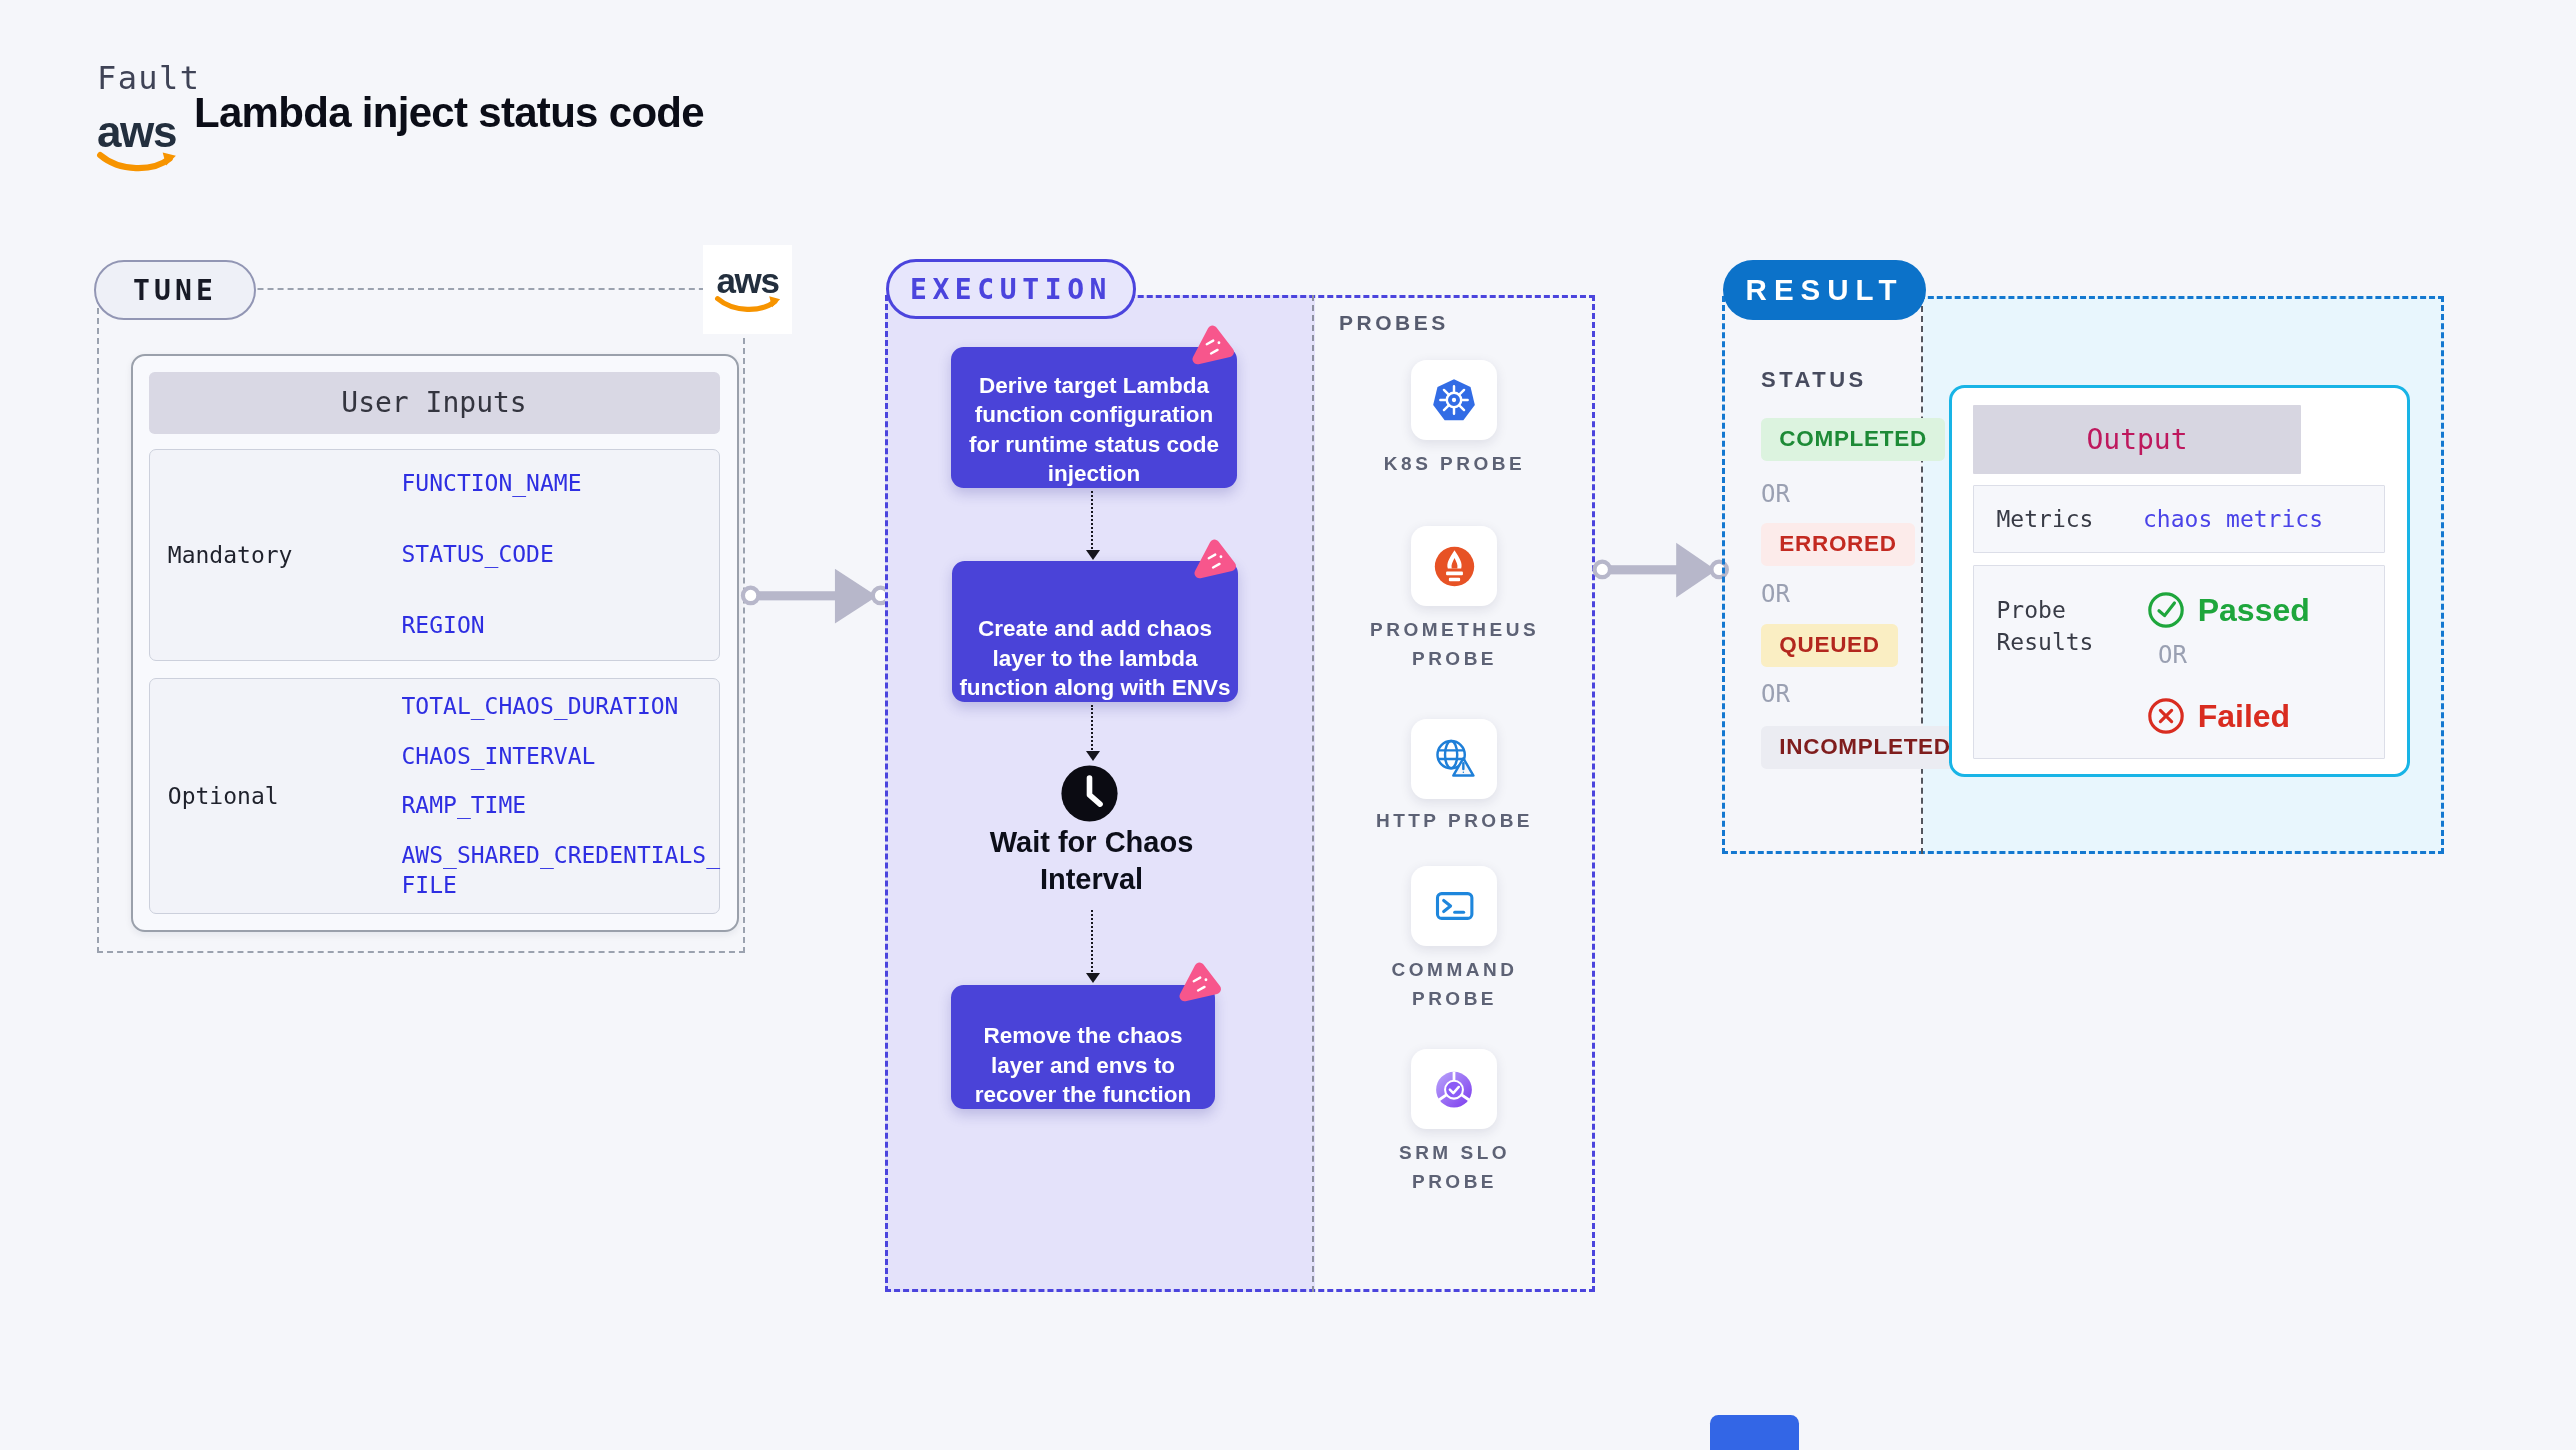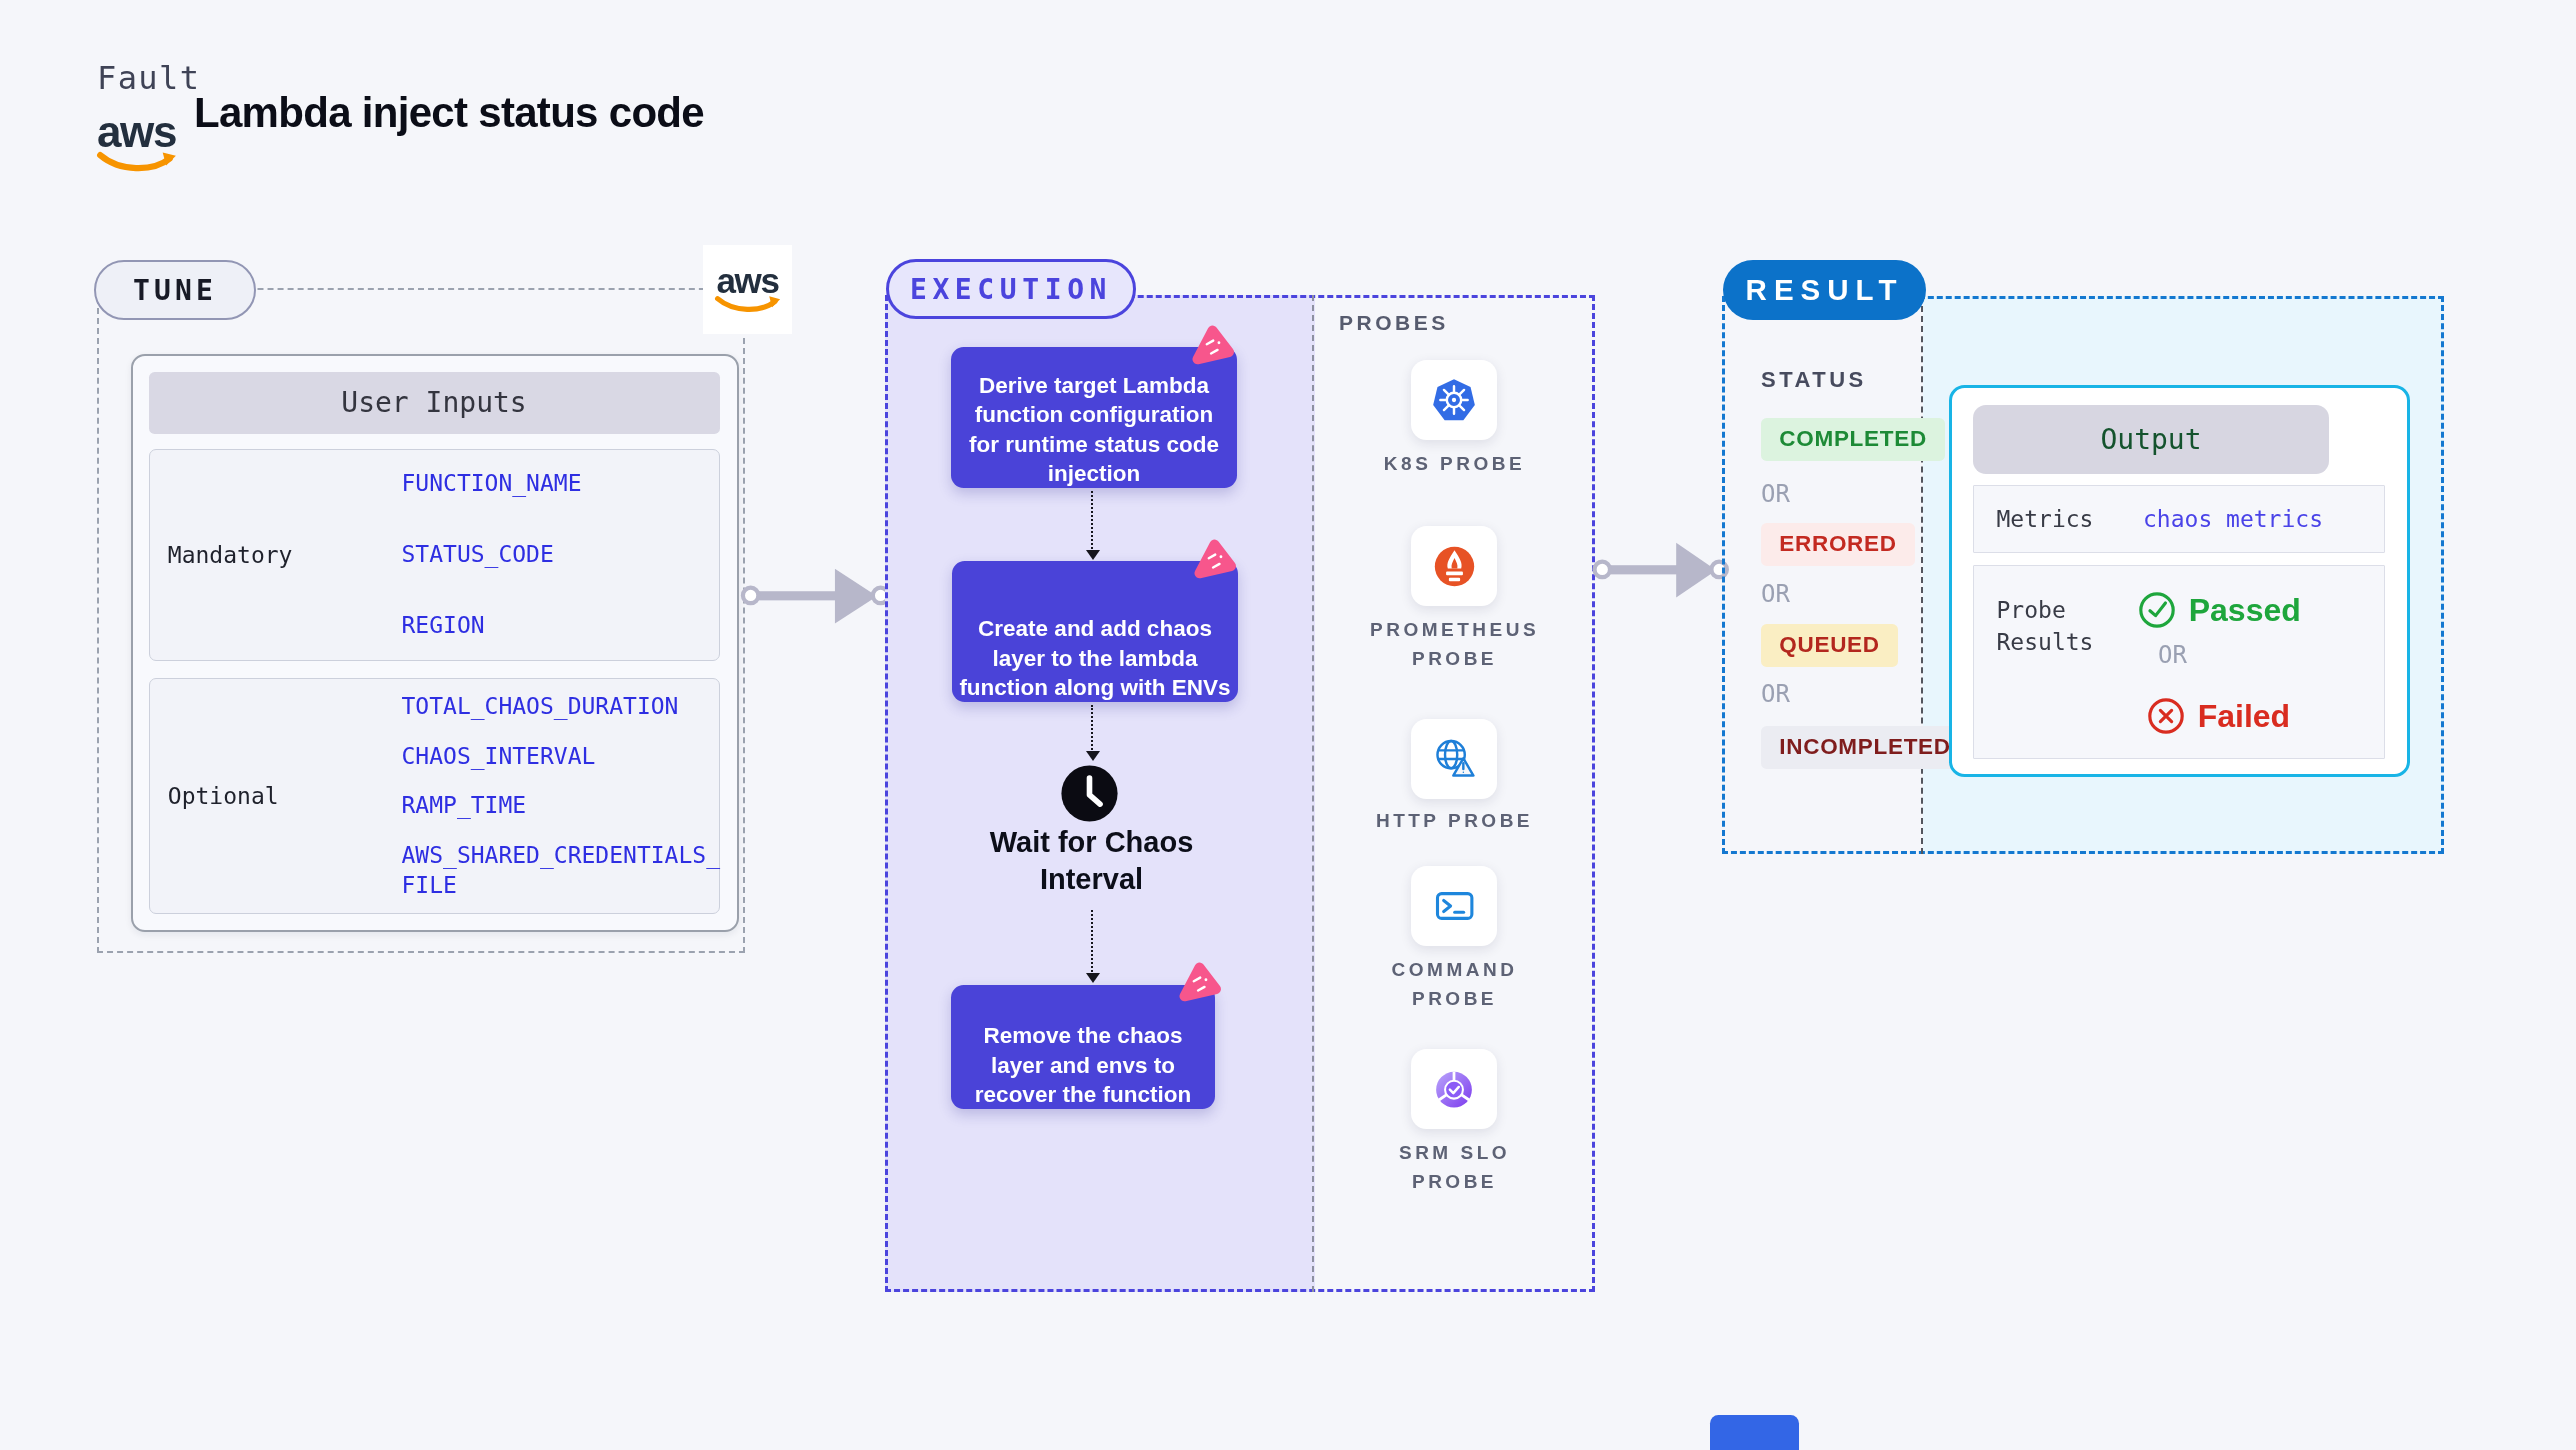--- a/index.html
+++ b/index.html
@@ -78,33 +78,33 @@
          font-size:22.5px;letter-spacing:0.7px;}
   .badge-completed{top:418px;background:#dcf3df;color:#1d8a36;}
   .badge-errored{top:523px;background:#fcebea;color:#c32a21;}
   .badge-queued{top:624px;background:#faeec3;color:#b3271e;}
   .badge-incompleted{top:726px;background:#ebecf2;color:#7f1d1d;}
   .or{font:400 24px "DejaVu Sans Mono",monospace;color:#9aa0b2;}
   .or1{left:1761px;top:480px;} .or2{left:1761px;top:580px;} .or3{left:1761px;top:680px;}
 
   .out-box{left:1949px;top:385px;width:461px;height:392px;background:#fff;border:3.5px solid #18b4e6;
            border-radius:15.5px;box-sizing:border-box;}
-  .out-header{left:21px;top:17px;width:356px;height:69px;background:#d7d6e1;border-radius:13px;
+  .out-header{left:21px;top:17px;width:328px;height:69px;background:#d7d6e1;border-radius:1px;
               display:flex;align-items:center;justify-content:center;
-              font:500 28px "DejaVu Sans Mono",monospace;color:#14532d;}
+              font:500 28px "DejaVu Sans Mono",monospace;color:#be185d;}
   .out-row{background:#f6f7fb;border:1.4px solid #dcdee8;border-radius:1px;box-sizing:border-box;}
   .out-metrics{left:21px;top:97px;width:412px;height:68px;}
   .out-proberes{left:21px;top:177px;width:412px;height:194px;}
   .out-label{font:400 23px "DejaVu Sans Mono",monospace;color:#383b46;line-height:1.4;}
   .metrics-label{left:22.5px;top:50%;transform:translateY(-50%);}
   .metrics-value{left:169px;top:50%;transform:translateY(-50%);
                  font:400 23px "DejaVu Sans Mono",monospace;color:#4a43e8;}
   .proberes-label{left:22.5px;top:28px;width:134px;}
   .verdict{display:flex;align-items:center;gap:12.7px;font-weight:bold;font-size:32px;}
-  .verdict-passed{left:164px;top:25px;color:#1ea63c;}
+  .verdict-passed{left:173px;top:25px;color:#1ea63c;}
   .verdict-failed{left:173px;top:131px;color:#d92c20;}
   .or-out{left:184px;top:75px;}
 
   .partial-blue{left:1710px;top:1415px;width:89px;height:36px;background:#3366e6;border-radius:8.4px 8.4px 0 0;}
 </style>
 </head>
 <body>
 
 <div class="canvas">
 

